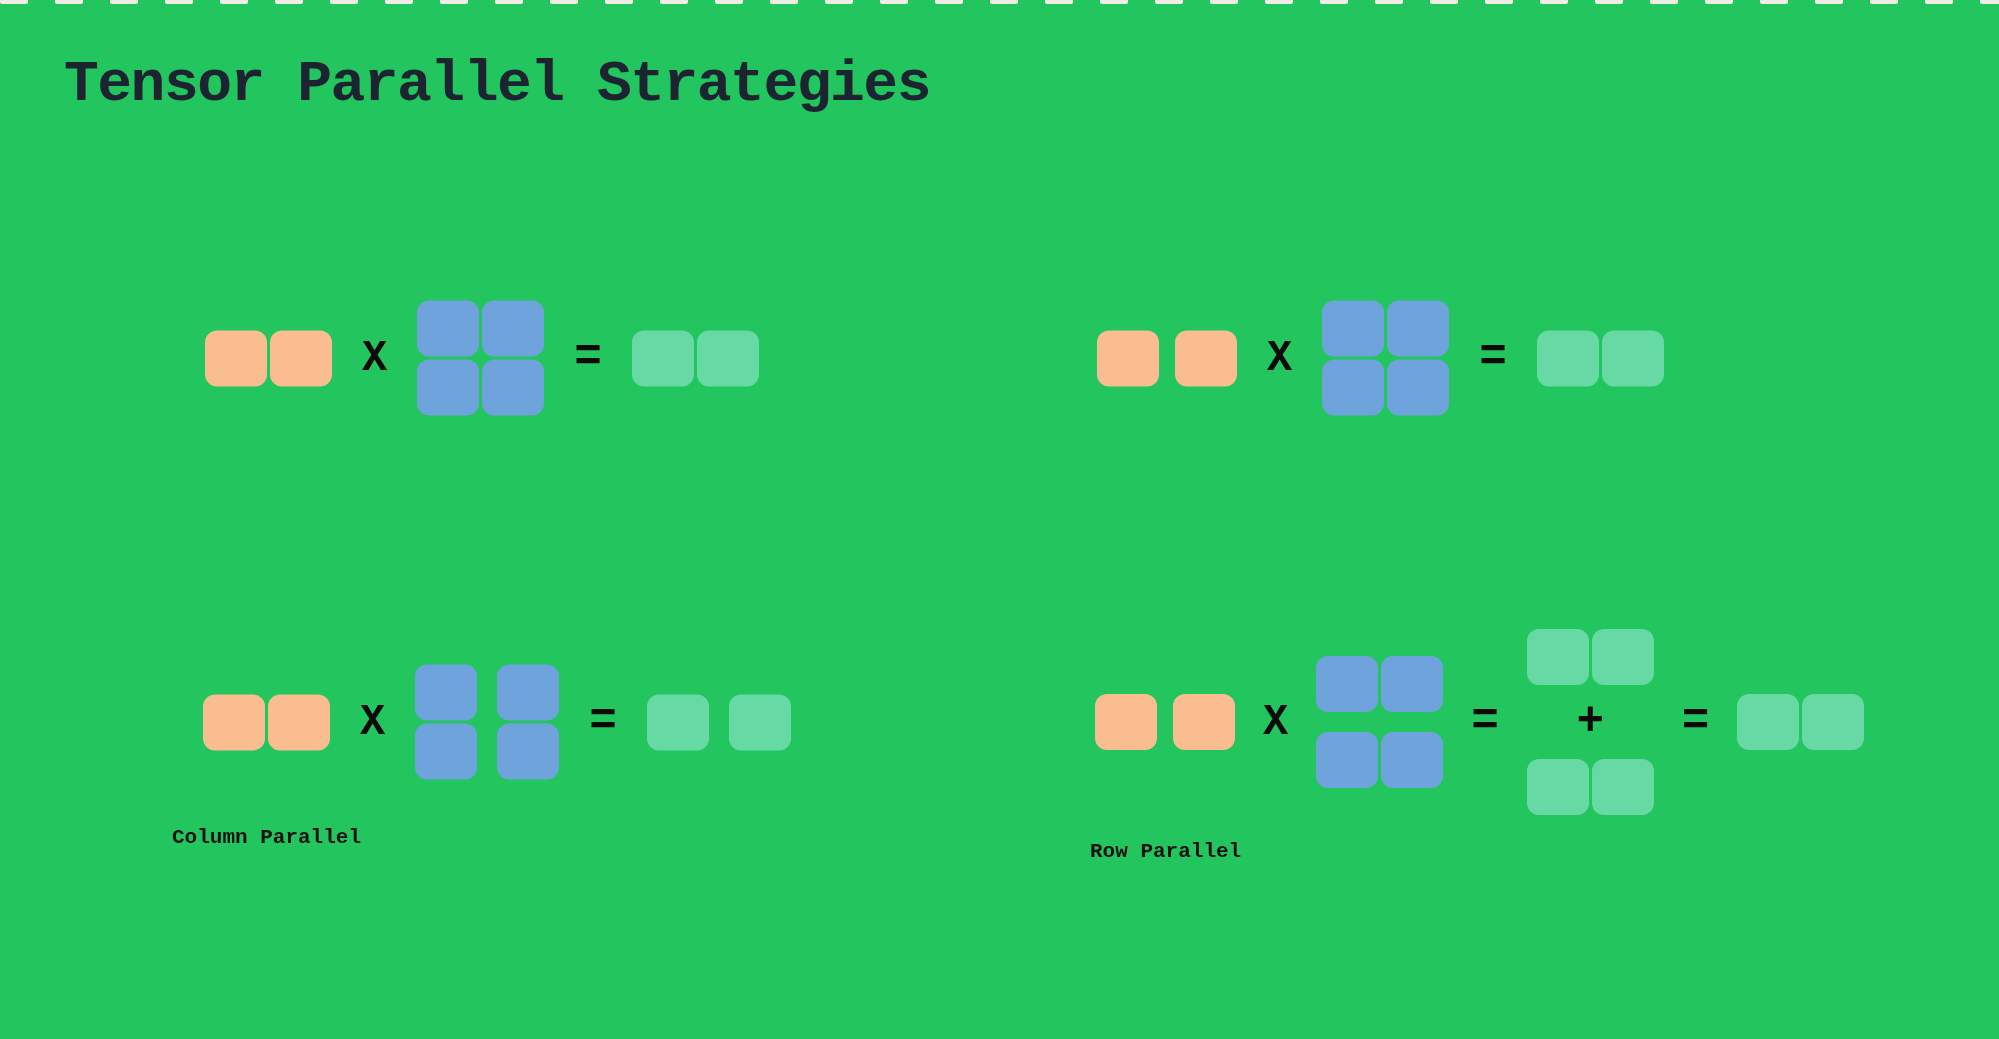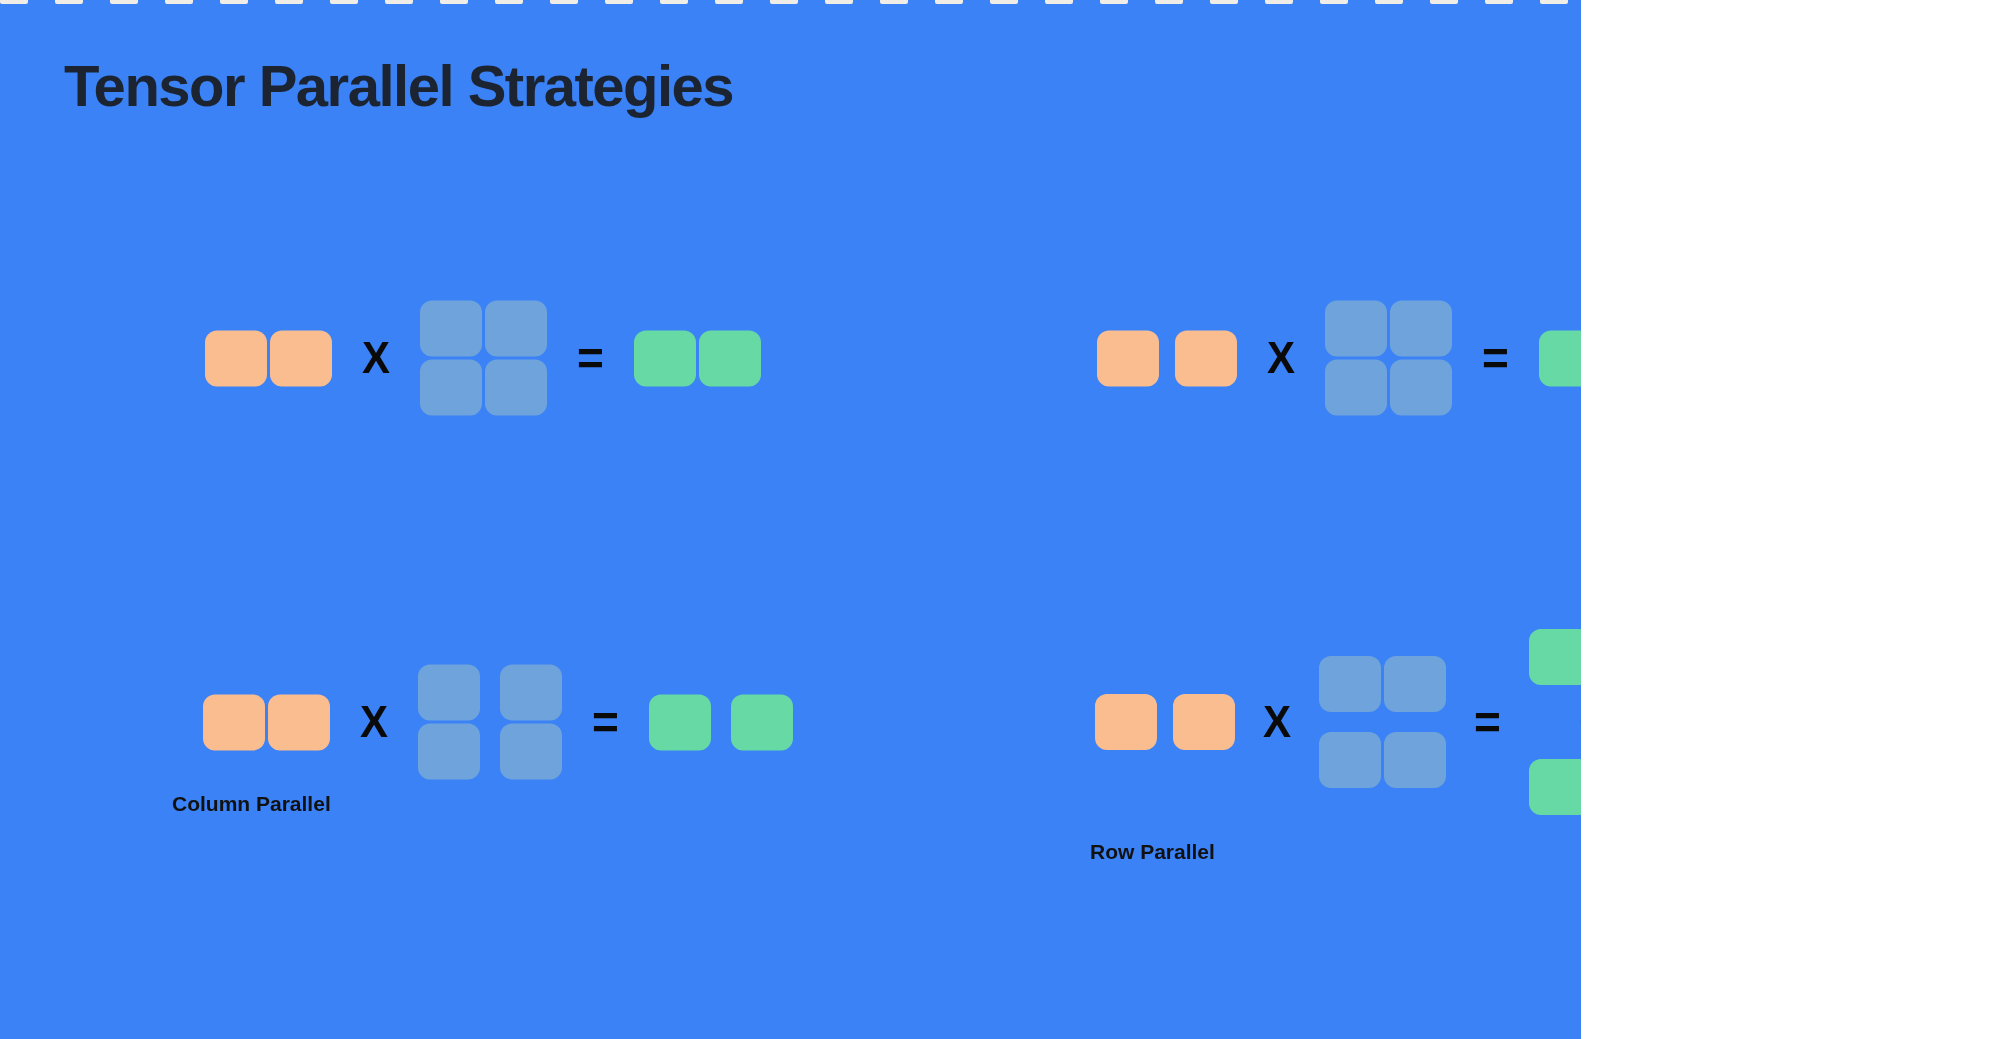--- a/index.html
+++ b/index.html
@@ -1,22 +1,22 @@
 <!DOCTYPE html>
 <html><head>
 <meta charset="utf-8">
 <style>
   html, body { margin: 0; padding: 0; }
   .canvas {
     position: relative;
-    width: 1581px;
+    width: 1999px;
     height: 1039px;
-    background: #3b82f6;
+    background: #22c55e;
     overflow: hidden;
-    font-family: Liberation Sans, sans-serif;
+    font-family: Liberation Mono, monospace;
   }
 
   
   .top-strip {
     position: absolute;
     top: 0; left: 0;
     width: 100%;
     display: flex;
     gap: 27px;
   }
@@ -89,21 +89,21 @@
     gap: 14px;
   }
 
   .strategy-label {
     position: absolute;
     font-size: 21px;
     font-weight: bold;
     color: #111111;
     white-space: nowrap;
   }
-  .label-col { left: 172px;  top: 792px; }
+  .label-col { left: 172px;  top: 826px; }
   .label-row { left: 1090px; top: 840px; text-align: right; }
 </style>
 </head>
 <body>
 
 <div class="canvas">
 
   <div class="top-strip">
       <div class="strip-sq"></div>
       <div class="strip-sq"></div>

